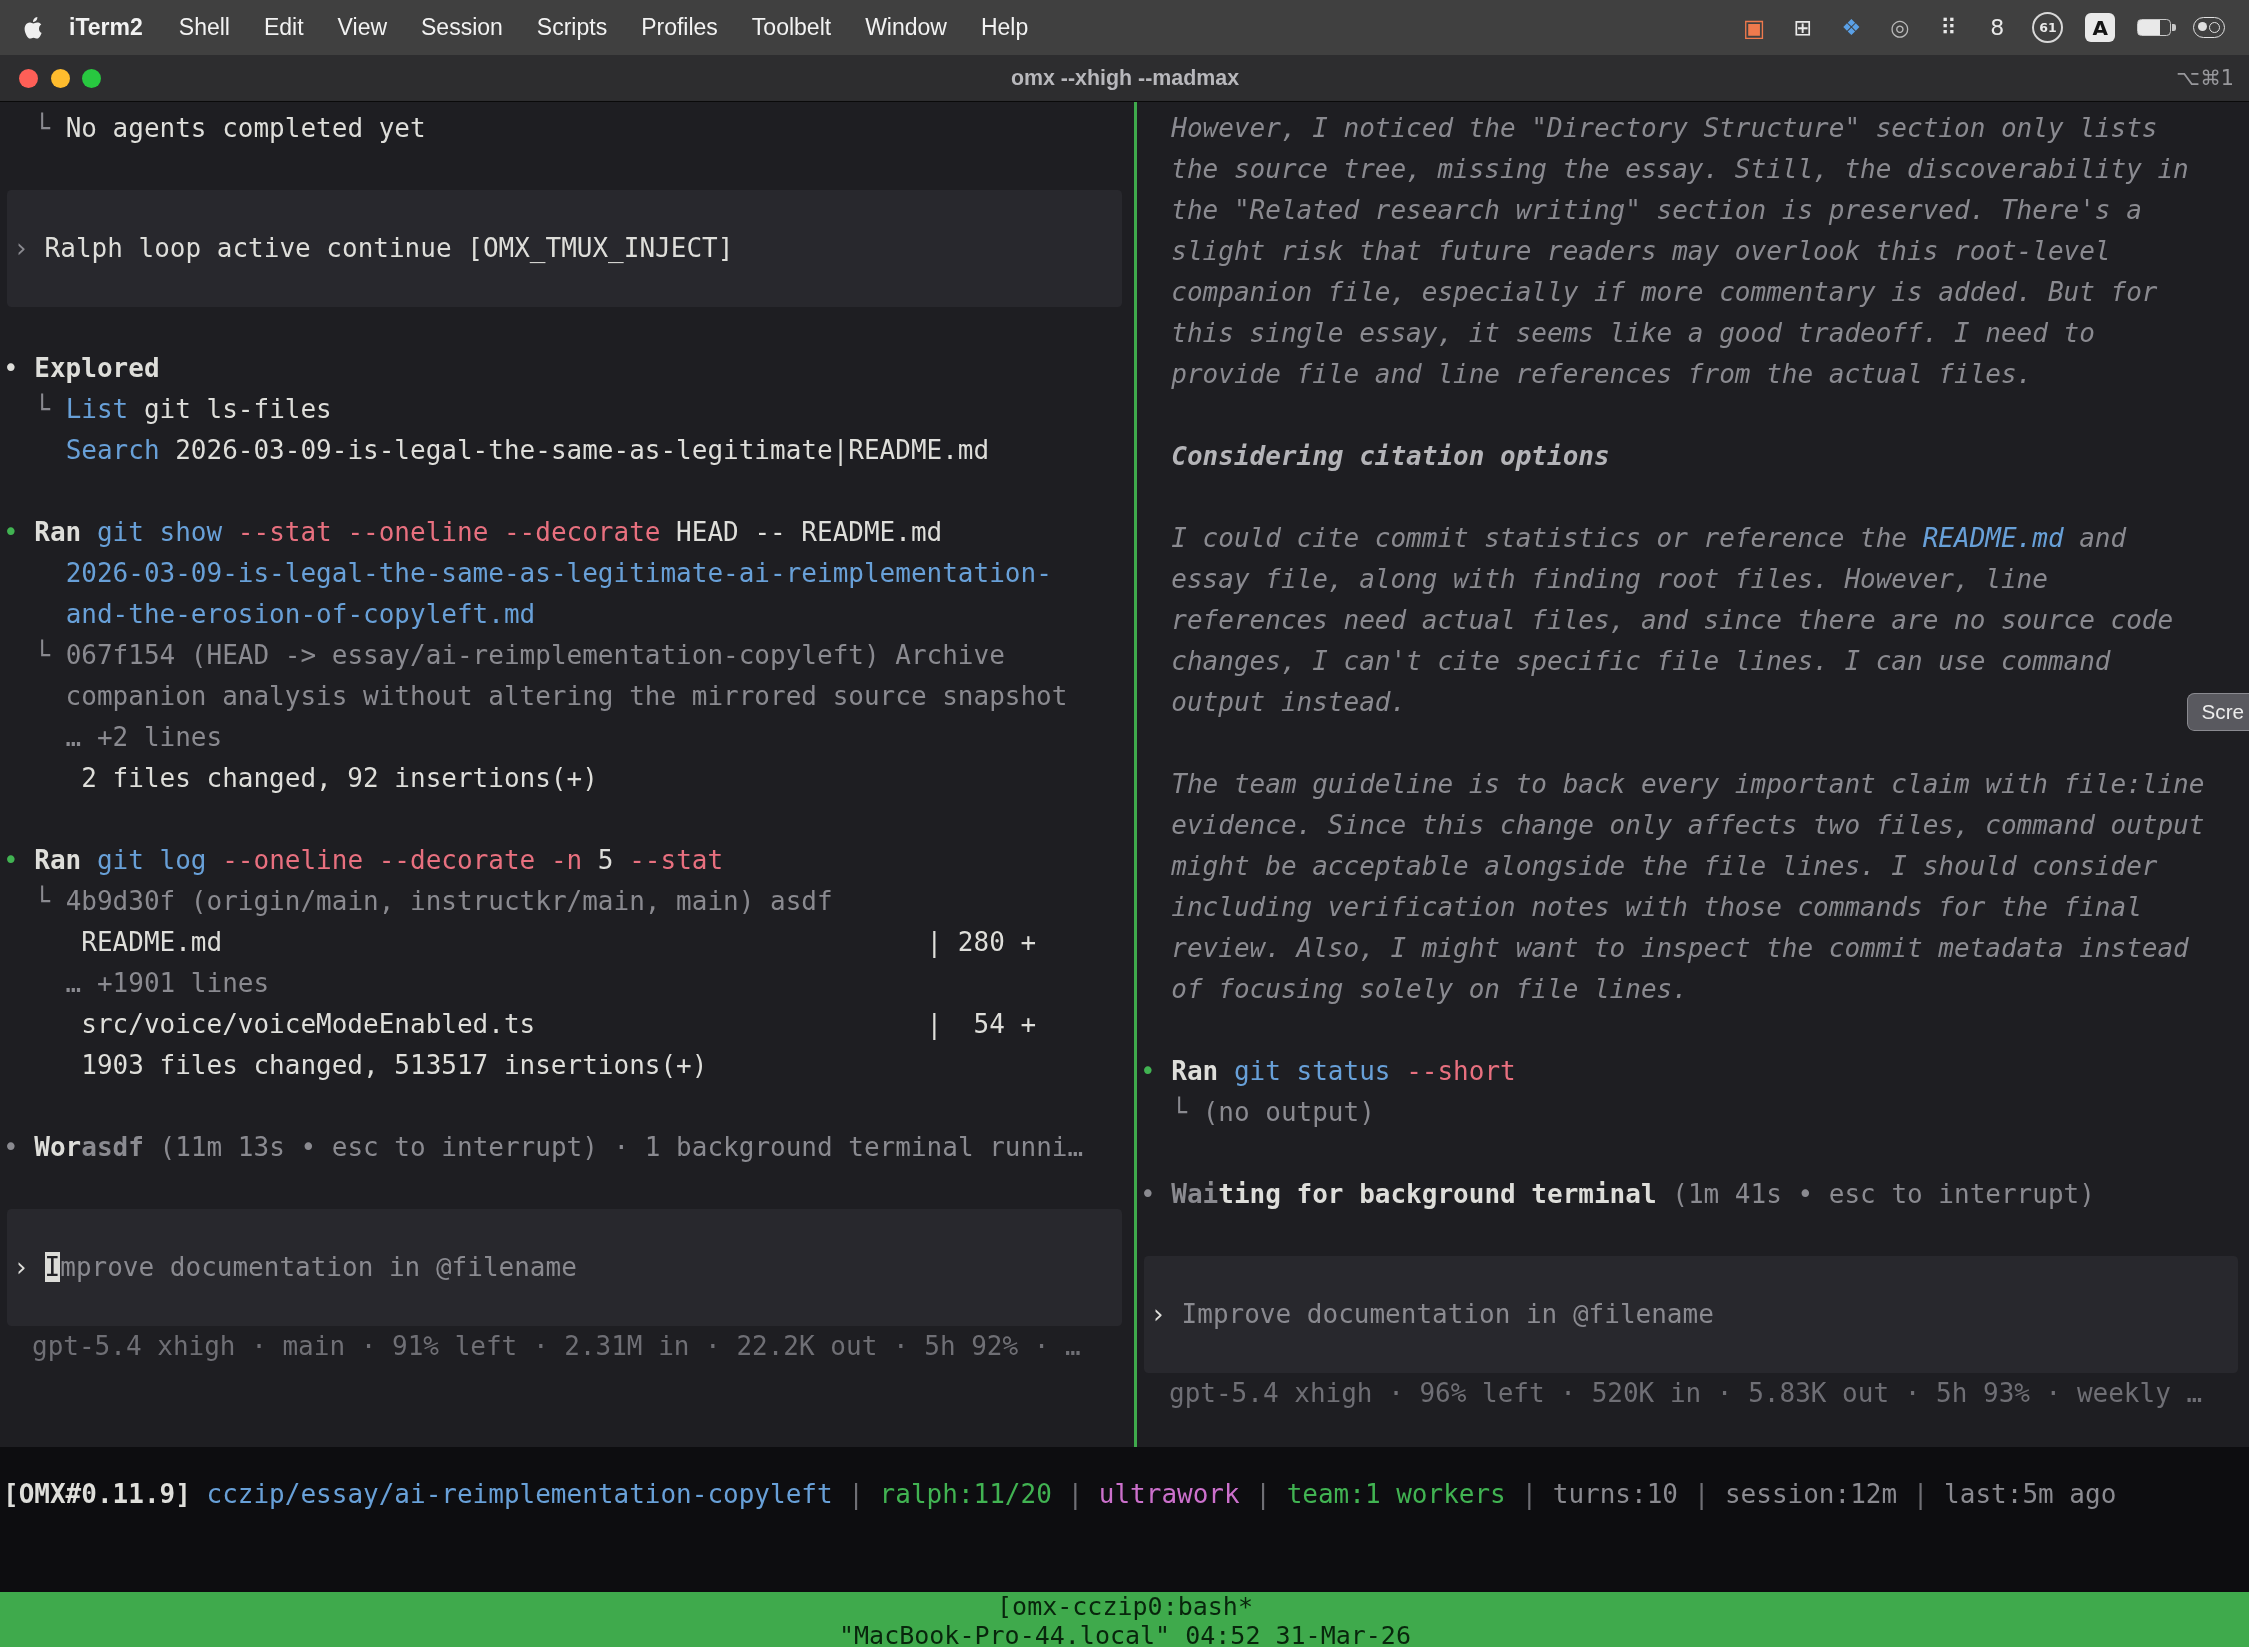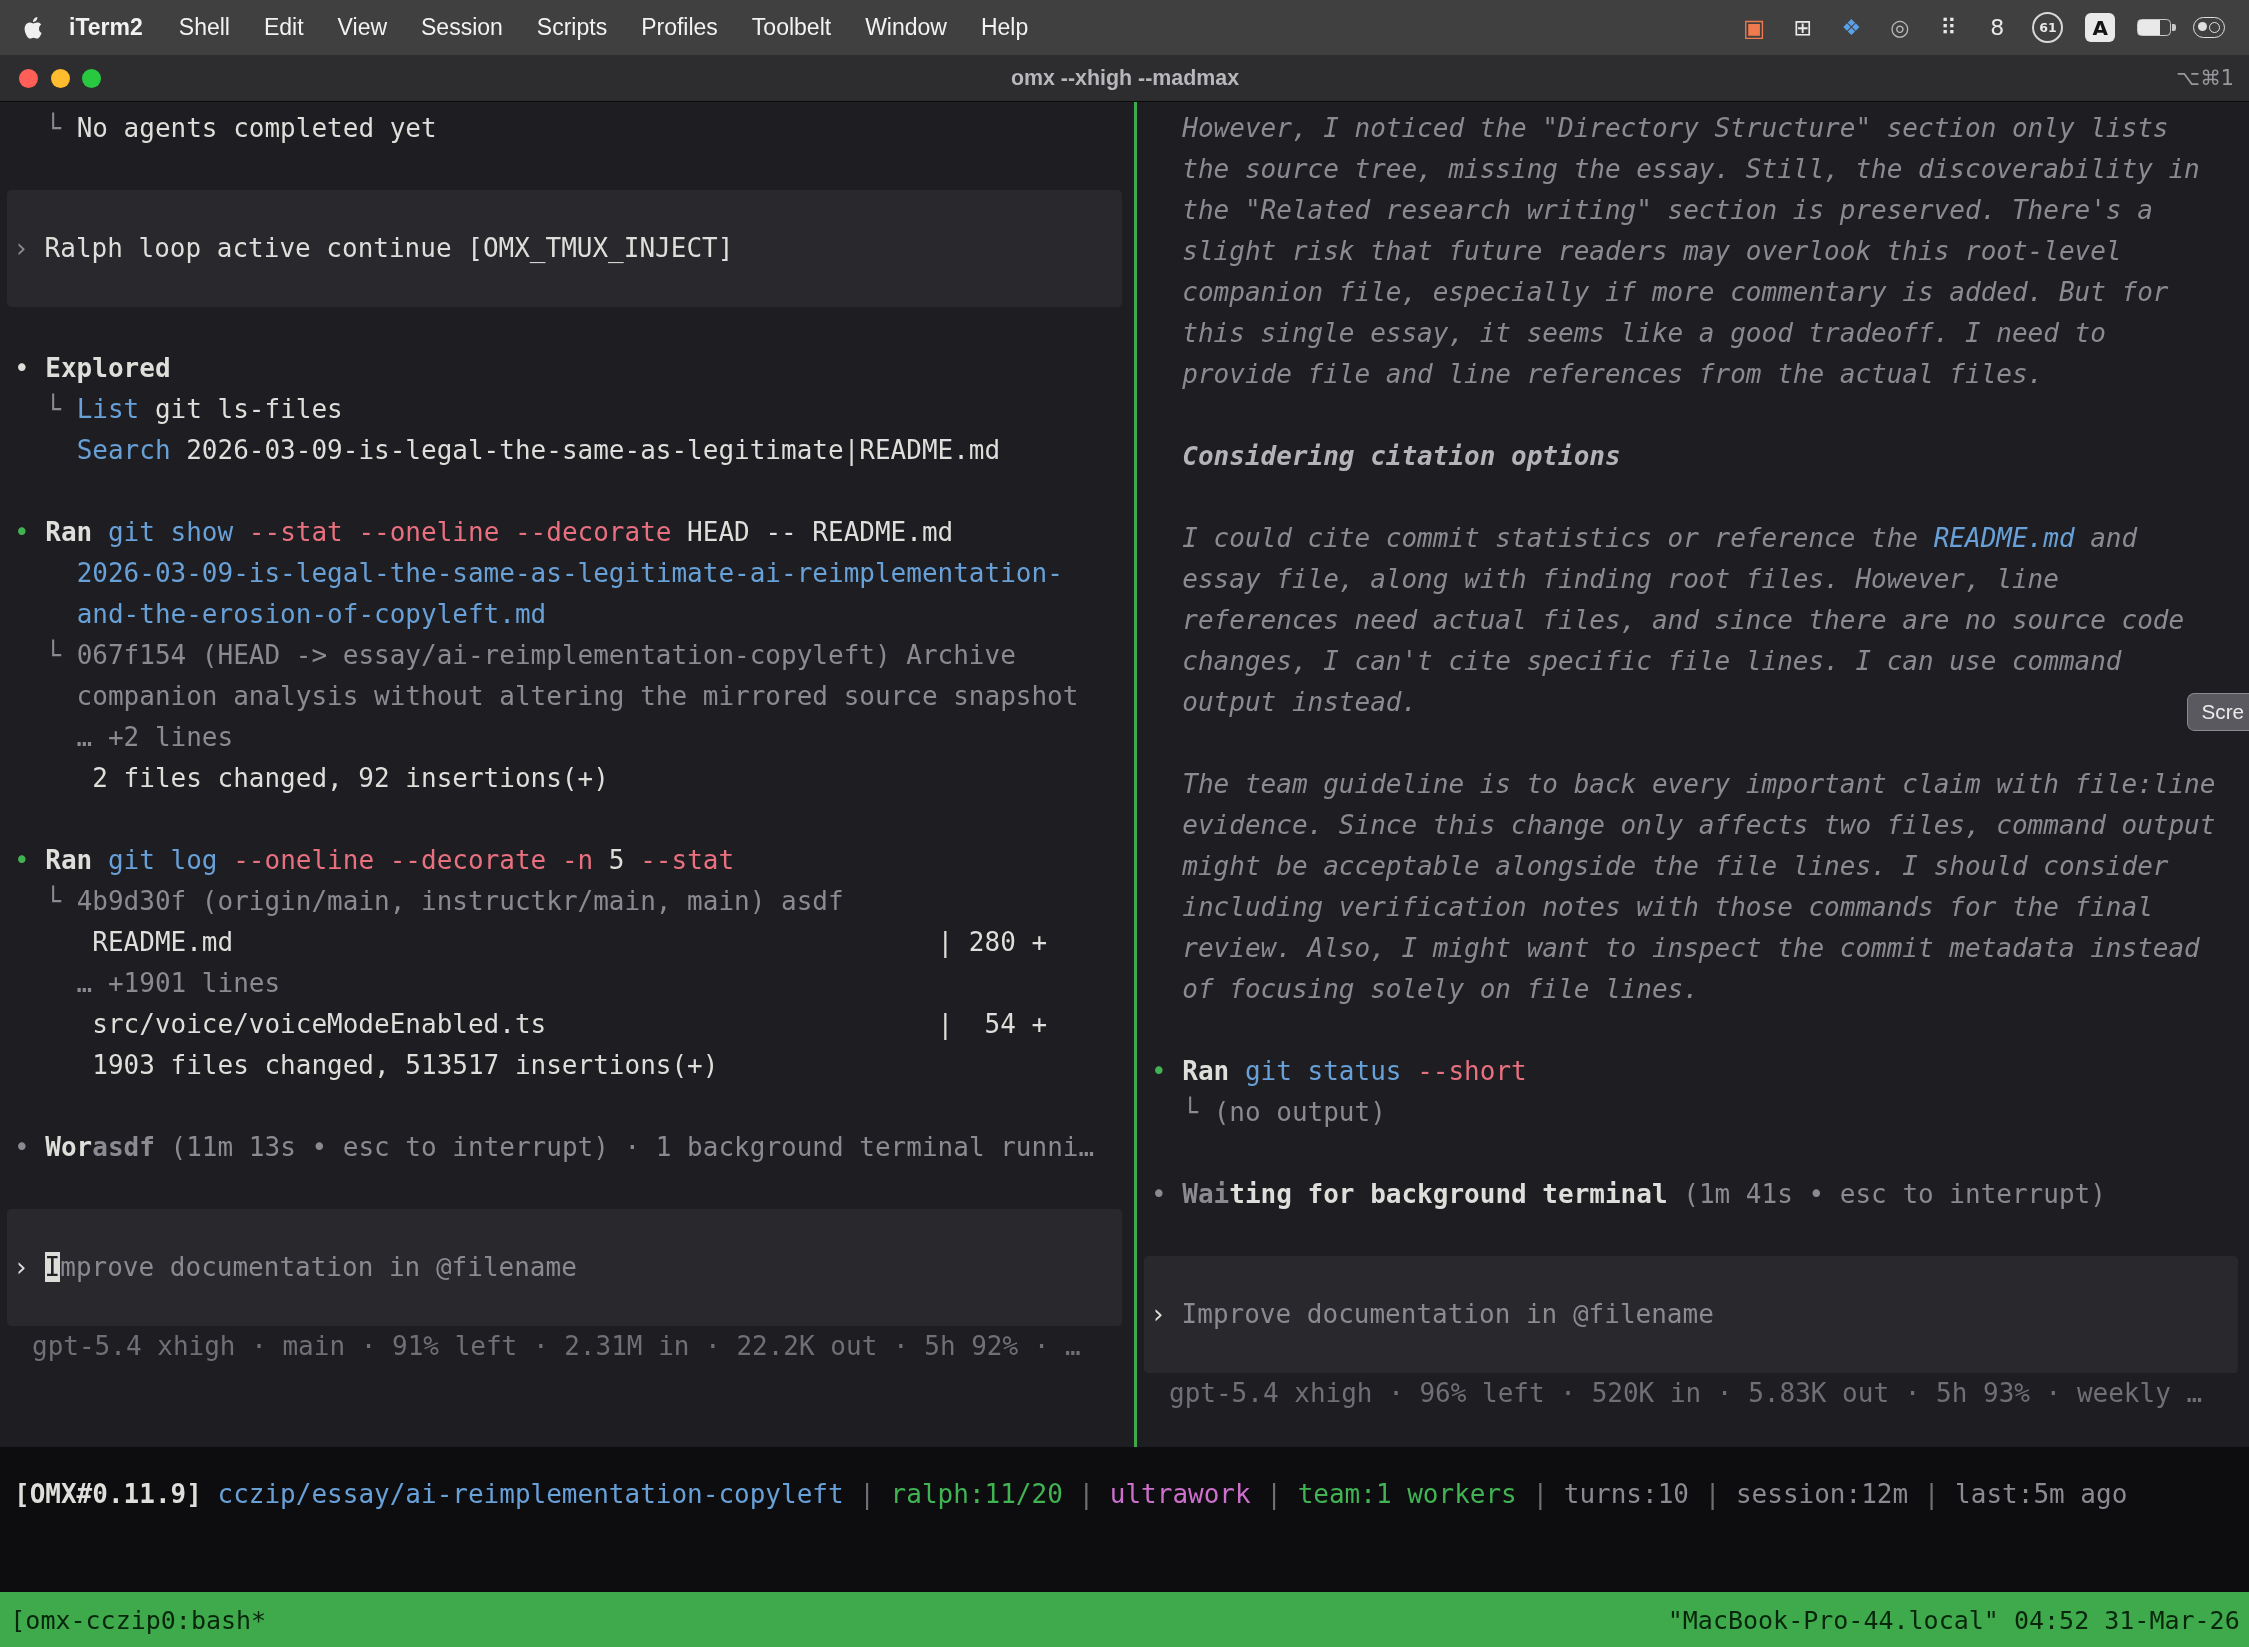--- a/index.html
+++ b/index.html
@@ -50,34 +50,34 @@
 
   
   .terminal { position:relative; flex:1 1 auto; background:#0d0d10; }
   .panes { display:flex; height:1345px; }
   .pane { background:#1e1e22; overflow:hidden; padding-top:5.9px; }
   .pane-left { width:1134px; flex:0 0 auto; }
   .divider { width:3px; background:#3faa4c; flex:0 0 auto; }
   .pane-right { flex:1 1 auto; }
 
   .tline { white-space:pre; font-size:26px; line-height:41px; height:41px;
-           color:#dededa; padding-left:14px; }
+           color:#dededa; padding-left:3px; }
   .panelbox { background:#28282d; border-radius:4.4px; margin:0 11.8px 0 7.4px; padding:38px 0; }
   .panelbox .tline { padding-left:5.9px; }
   .mt { margin-top:41px; }
 
   .pane-status { font-size:26px; line-height:41px; height:41px; white-space:pre;
                  color:#6f6f75; padding-left:32px; }
 
   .omx-bar { padding-top:26.6px; }
   .omx-bar .tline { height:41px; }
 
   .tmux-bar { position:absolute; left:0; right:0; bottom:0; height:56px; background:#3faa4c;
               display:flex; align-items:center; justify-content:space-between;
-              padding:0 10.3px; color:#08260c; font-size:25px; white-space:pre; }
+              padding:0 10.3px; color:#08260c; font-size:25px; white-space:pre;flex-direction:column; }
 
   .edge-pop { position:absolute; top:591px; right:0; background:#59595f; color:#ececec;
               border:1.5px solid #8a8a90; border-right:none; border-radius:7.4px 0 0 7.4px;
               padding:5.9px 5.9px 5.9px 13.3px; font-family:"Liberation Sans", sans-serif; font-size:20.7px; }
 
   
   .fg   { color:#dededa; }
   .dim  { color:#8a8a90; }
   .dim2 { color:#6f6f75; }
   .blue { color:#68a0d8; }

